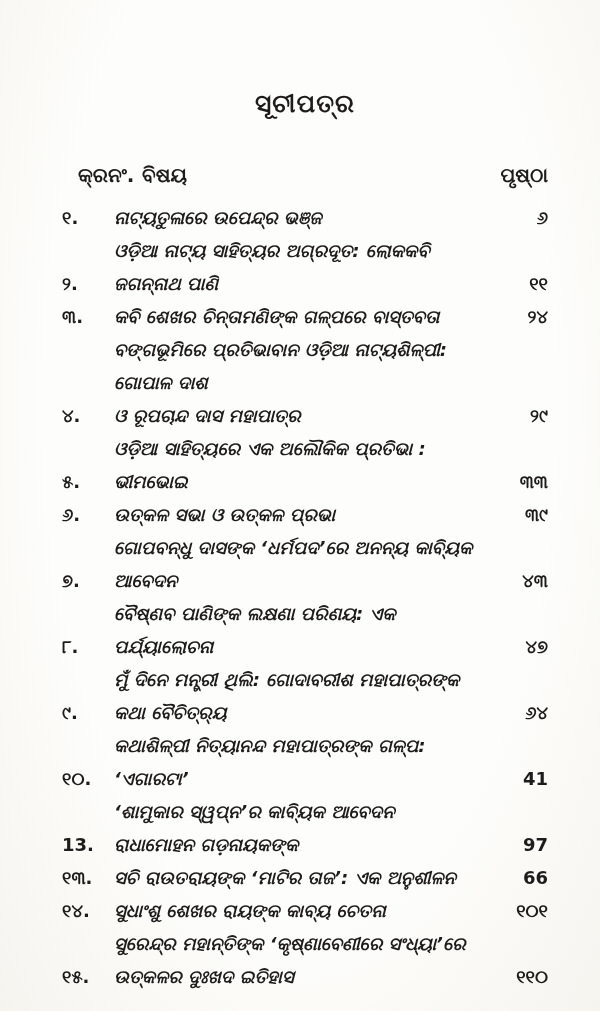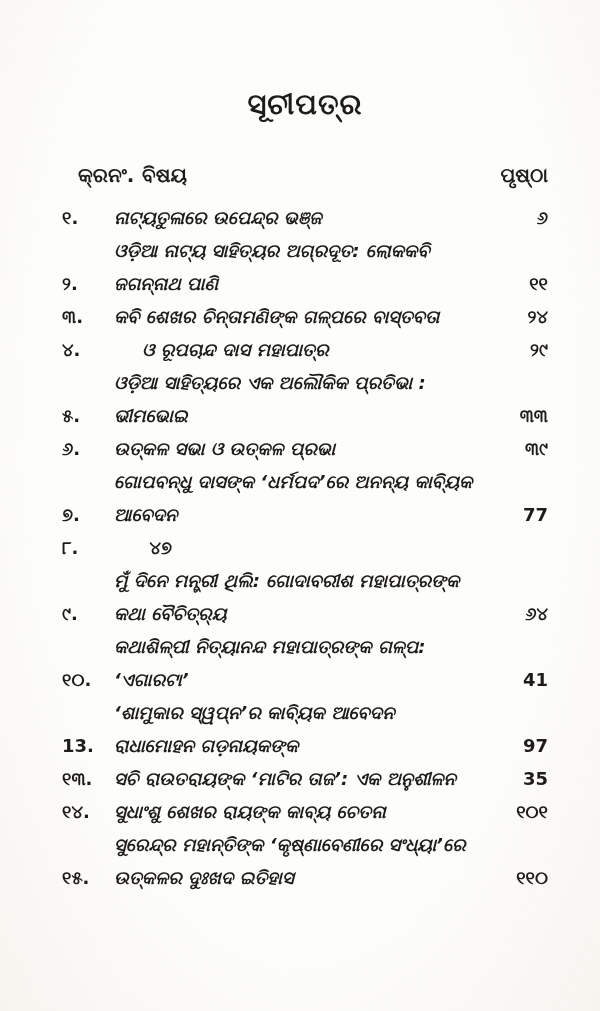--- a/index.html
+++ b/index.html
@@ -16,21 +16,21 @@
     font-family: "DejaVu Sans", "Liberation Sans", sans-serif;
   }
   .sheet {
     box-sizing: border-box;
     width: 600px;
     height: 1011px;
     padding: 84px 52px 10px 62px;
   }
   .doc-title {
     text-align: center;
-    font-size: 29px;
+    font-size: 25px;
     font-weight: 700;
     letter-spacing: 1px;
     line-height: 40px;
   }
   .cols-header {
     display: flex;
     align-items: center;
     margin-top: 38px;
     font-size: 20px;
     font-weight: 700;
@@ -100,21 +100,22 @@
     <span class="titles">
       <span class="t-line">କବି ଶେଖର ଚିନ୍ତାମଣିଙ୍କ ଗଳ୍ପରେ ବାସ୍ତବତା</span>
       
     </span>
     <span class="pg">୨୪</span>
   </div>
 
   <div class="row">
     <span class="no">୪.</span>
     <span class="titles">
-      <span class="t-line" style="display: block; margin-left: 28px;">ଓ ରୂପଚାନ୍ଦ ଦାସ ମହାପାତ୍ର</span>
+      <span class="t-line">ବଙ୍ଗଭୂମିରେ ପ୍ରତିଭାବାନ ଓଡ଼ିଆ ନାଟ୍ୟଶିଳ୍ପୀ: ଗୋପାଳ ଦାଶ</span>
+      <span class="t-line" style="display: block;">ଓ ରୂପଚାନ୍ଦ ଦାସ ମହାପାତ୍ର</span>
     </span>
     <span class="pg">୨୯</span>
   </div>
 
   <div class="row">
     <span class="no">୫.</span>
     <span class="titles">
       <span class="t-line">ଓଡ଼ିଆ ସାହିତ୍ୟରେ ଏକ ଅଲୌକିକ ପ୍ରତିଭା : ଭୀମଭୋଇ</span>
       
     </span>
@@ -129,25 +130,29 @@
     </span>
     <span class="pg">୩୯</span>
   </div>
 
   <div class="row">
     <span class="no">୭.</span>
     <span class="titles">
       <span class="t-line">ଗୋପବନ୍ଧୁ ଦାସଙ୍କ ‘ଧର୍ମପଦ’ରେ ଅନନ୍ୟ କାବ୍ୟିକ ଆବେଦନ</span>
       
     </span>
-    <span class="pg">77</span>
+    <span class="pg">୪୩</span>
   </div>
 
   <div class="row">
     <span class="no">୮.</span>
+    <span class="titles">
+      <span class="t-line">ବୈଷ୍ଣବ ପାଣିଙ୍କ ଲକ୍ଷଣା ପରିଣୟ: ଏକ ପର୍ଯ୍ୟାଲୋଚନା</span>
+      
+    </span>
     <span class="pg">୪୭</span>
   </div>
 
   <div class="row">
     <span class="no">୯.</span>
     <span class="titles">
       <span class="t-line">ମୁଁ ଦିନେ ମନ୍ତ୍ରୀ ଥିଲି: ଗୋଦାବରୀଶ ମହାପାତ୍ରଙ୍କ କଥା ବୈଚିତ୍ର୍ୟ</span>
       
     </span>
     <span class="pg">୬୪</span>
@@ -171,21 +176,21 @@
     </span>
     <span class="pg">97</span>
   </div>
 
   <div class="row">
     <span class="no">୧୩.</span>
     <span class="titles">
       <span class="t-line">ସଚି ରାଉତରାୟଙ୍କ ‘ମାଟିର ତାଜ’: ଏକ ଅନୁଶୀଳନ</span>
       
     </span>
-    <span class="pg">35</span>
+    <span class="pg">66</span>
   </div>
 
   <div class="row">
     <span class="no">୧୪.</span>
     <span class="titles">
       <span class="t-line">ସୁଧାଂଶୁ ଶେଖର ରାୟଙ୍କ କାବ୍ୟ ଚେତନା</span>
       
     </span>
     <span class="pg">୧୦୧</span>
   </div>

